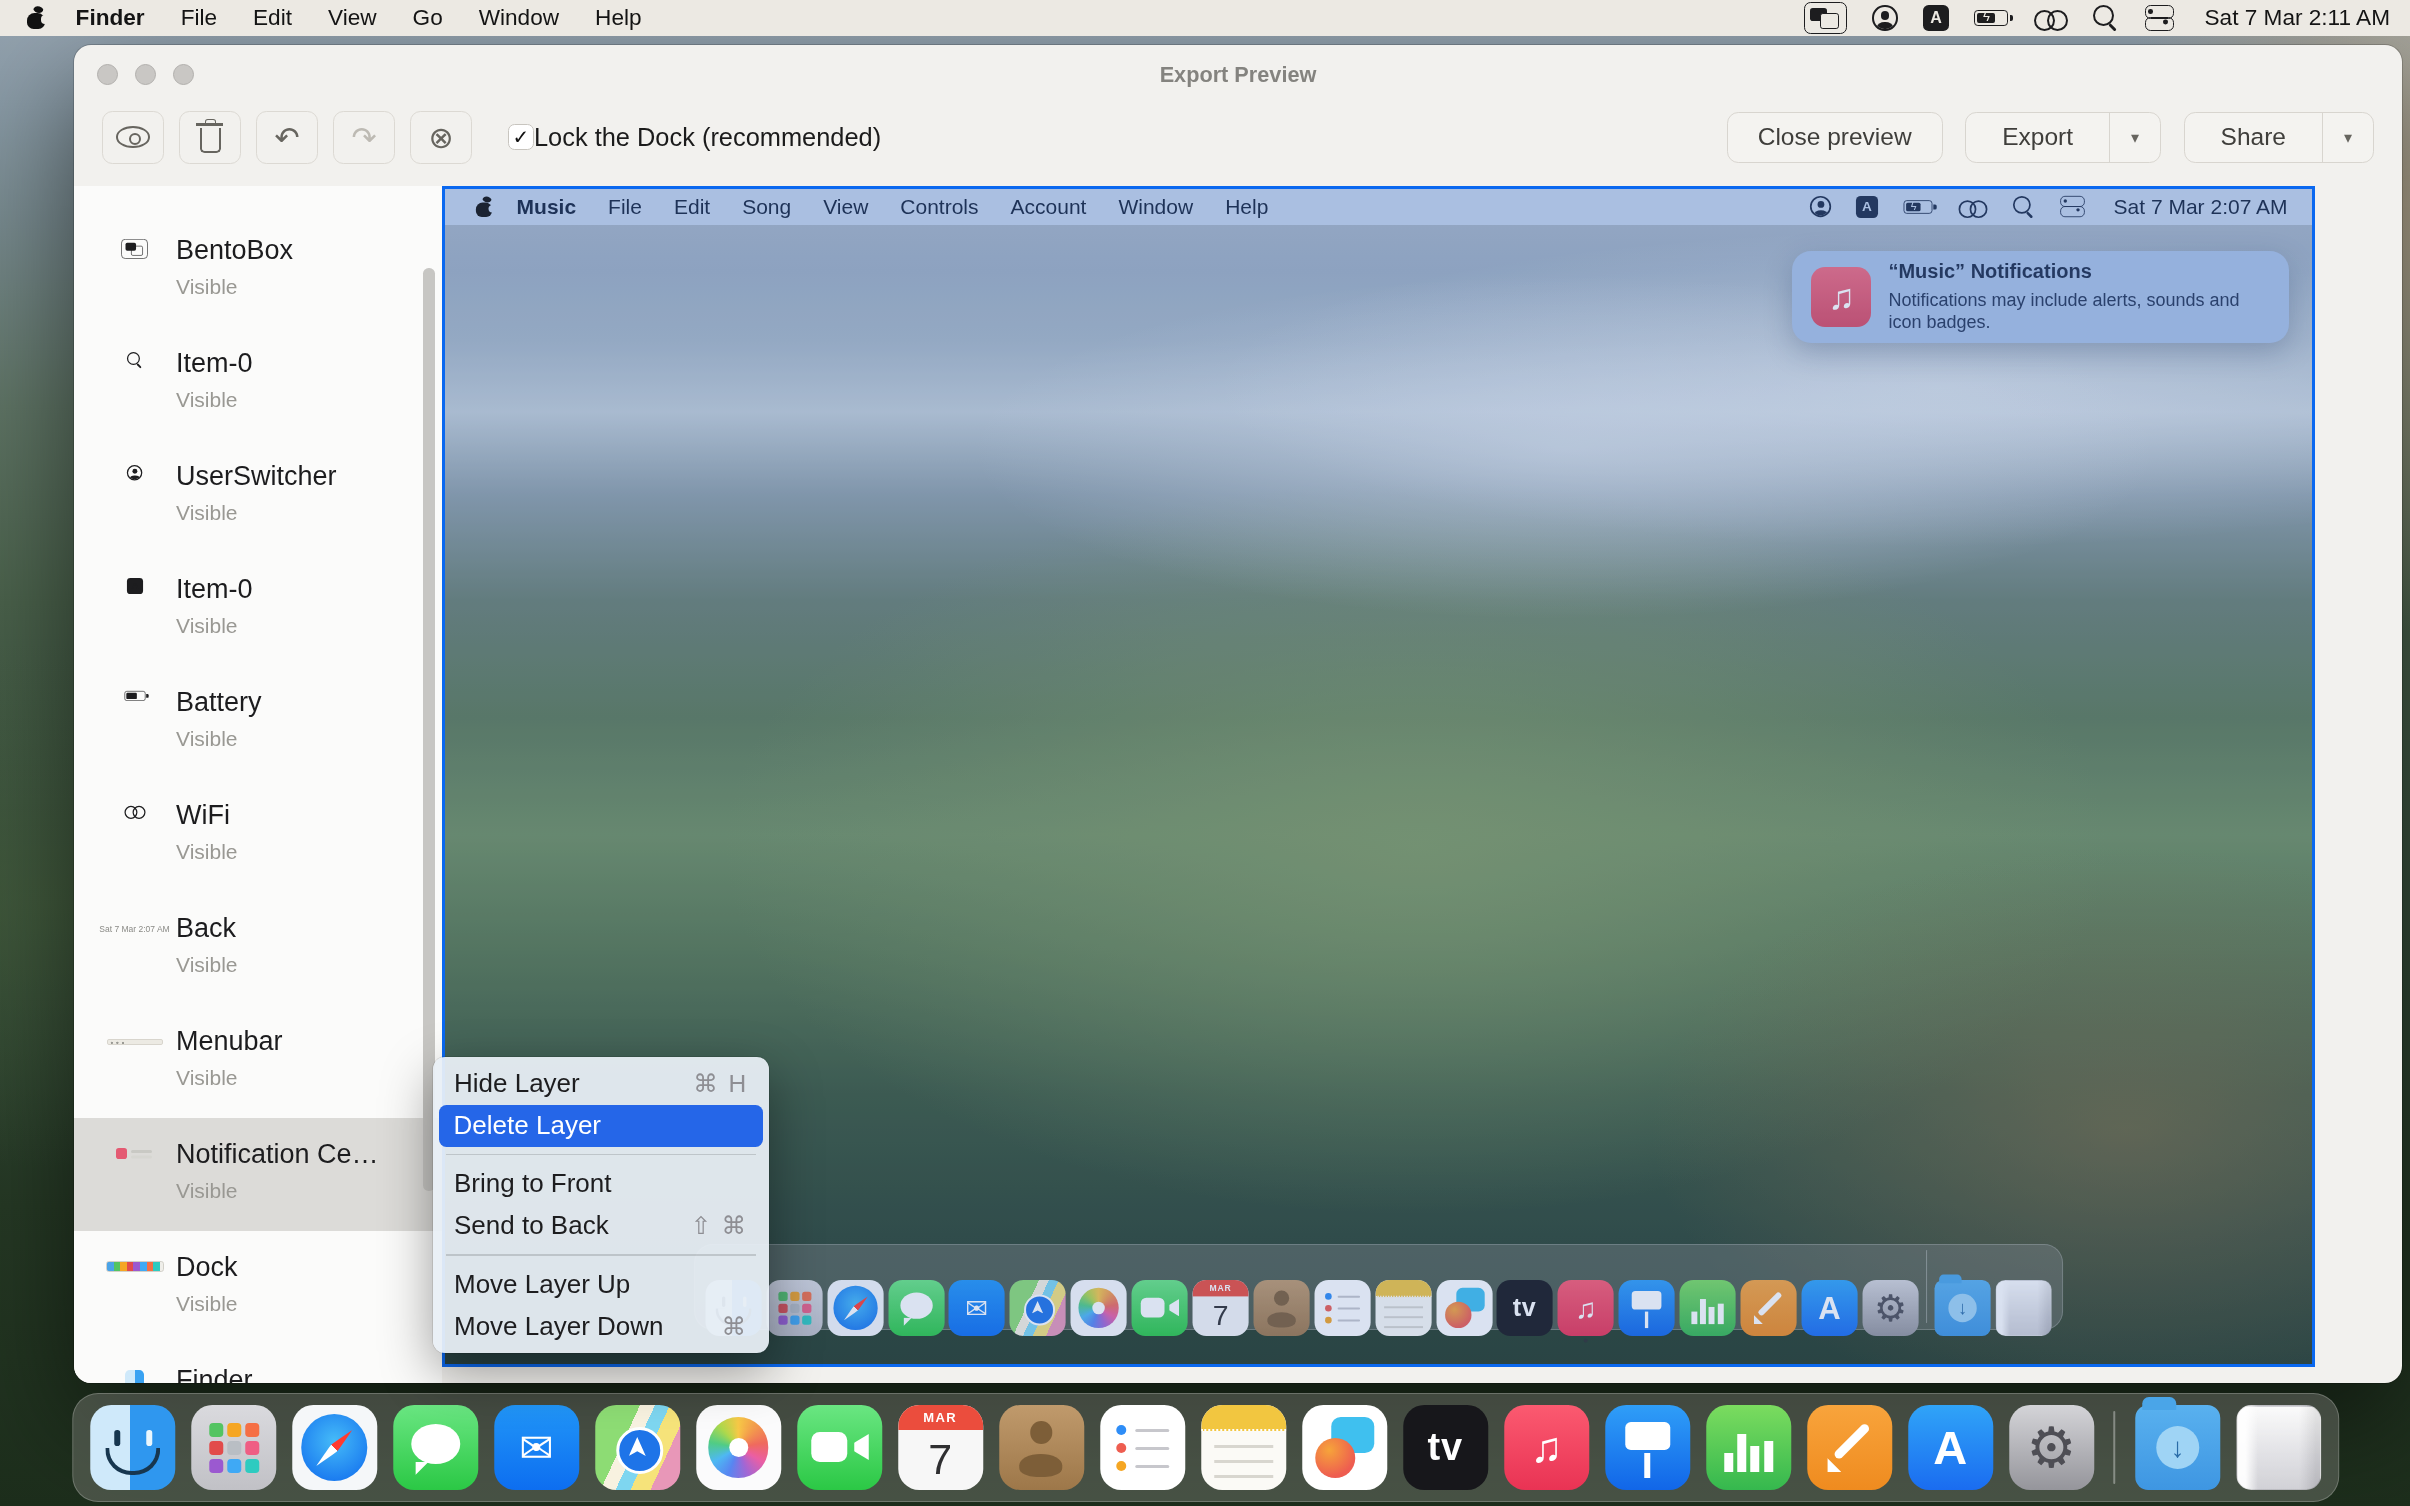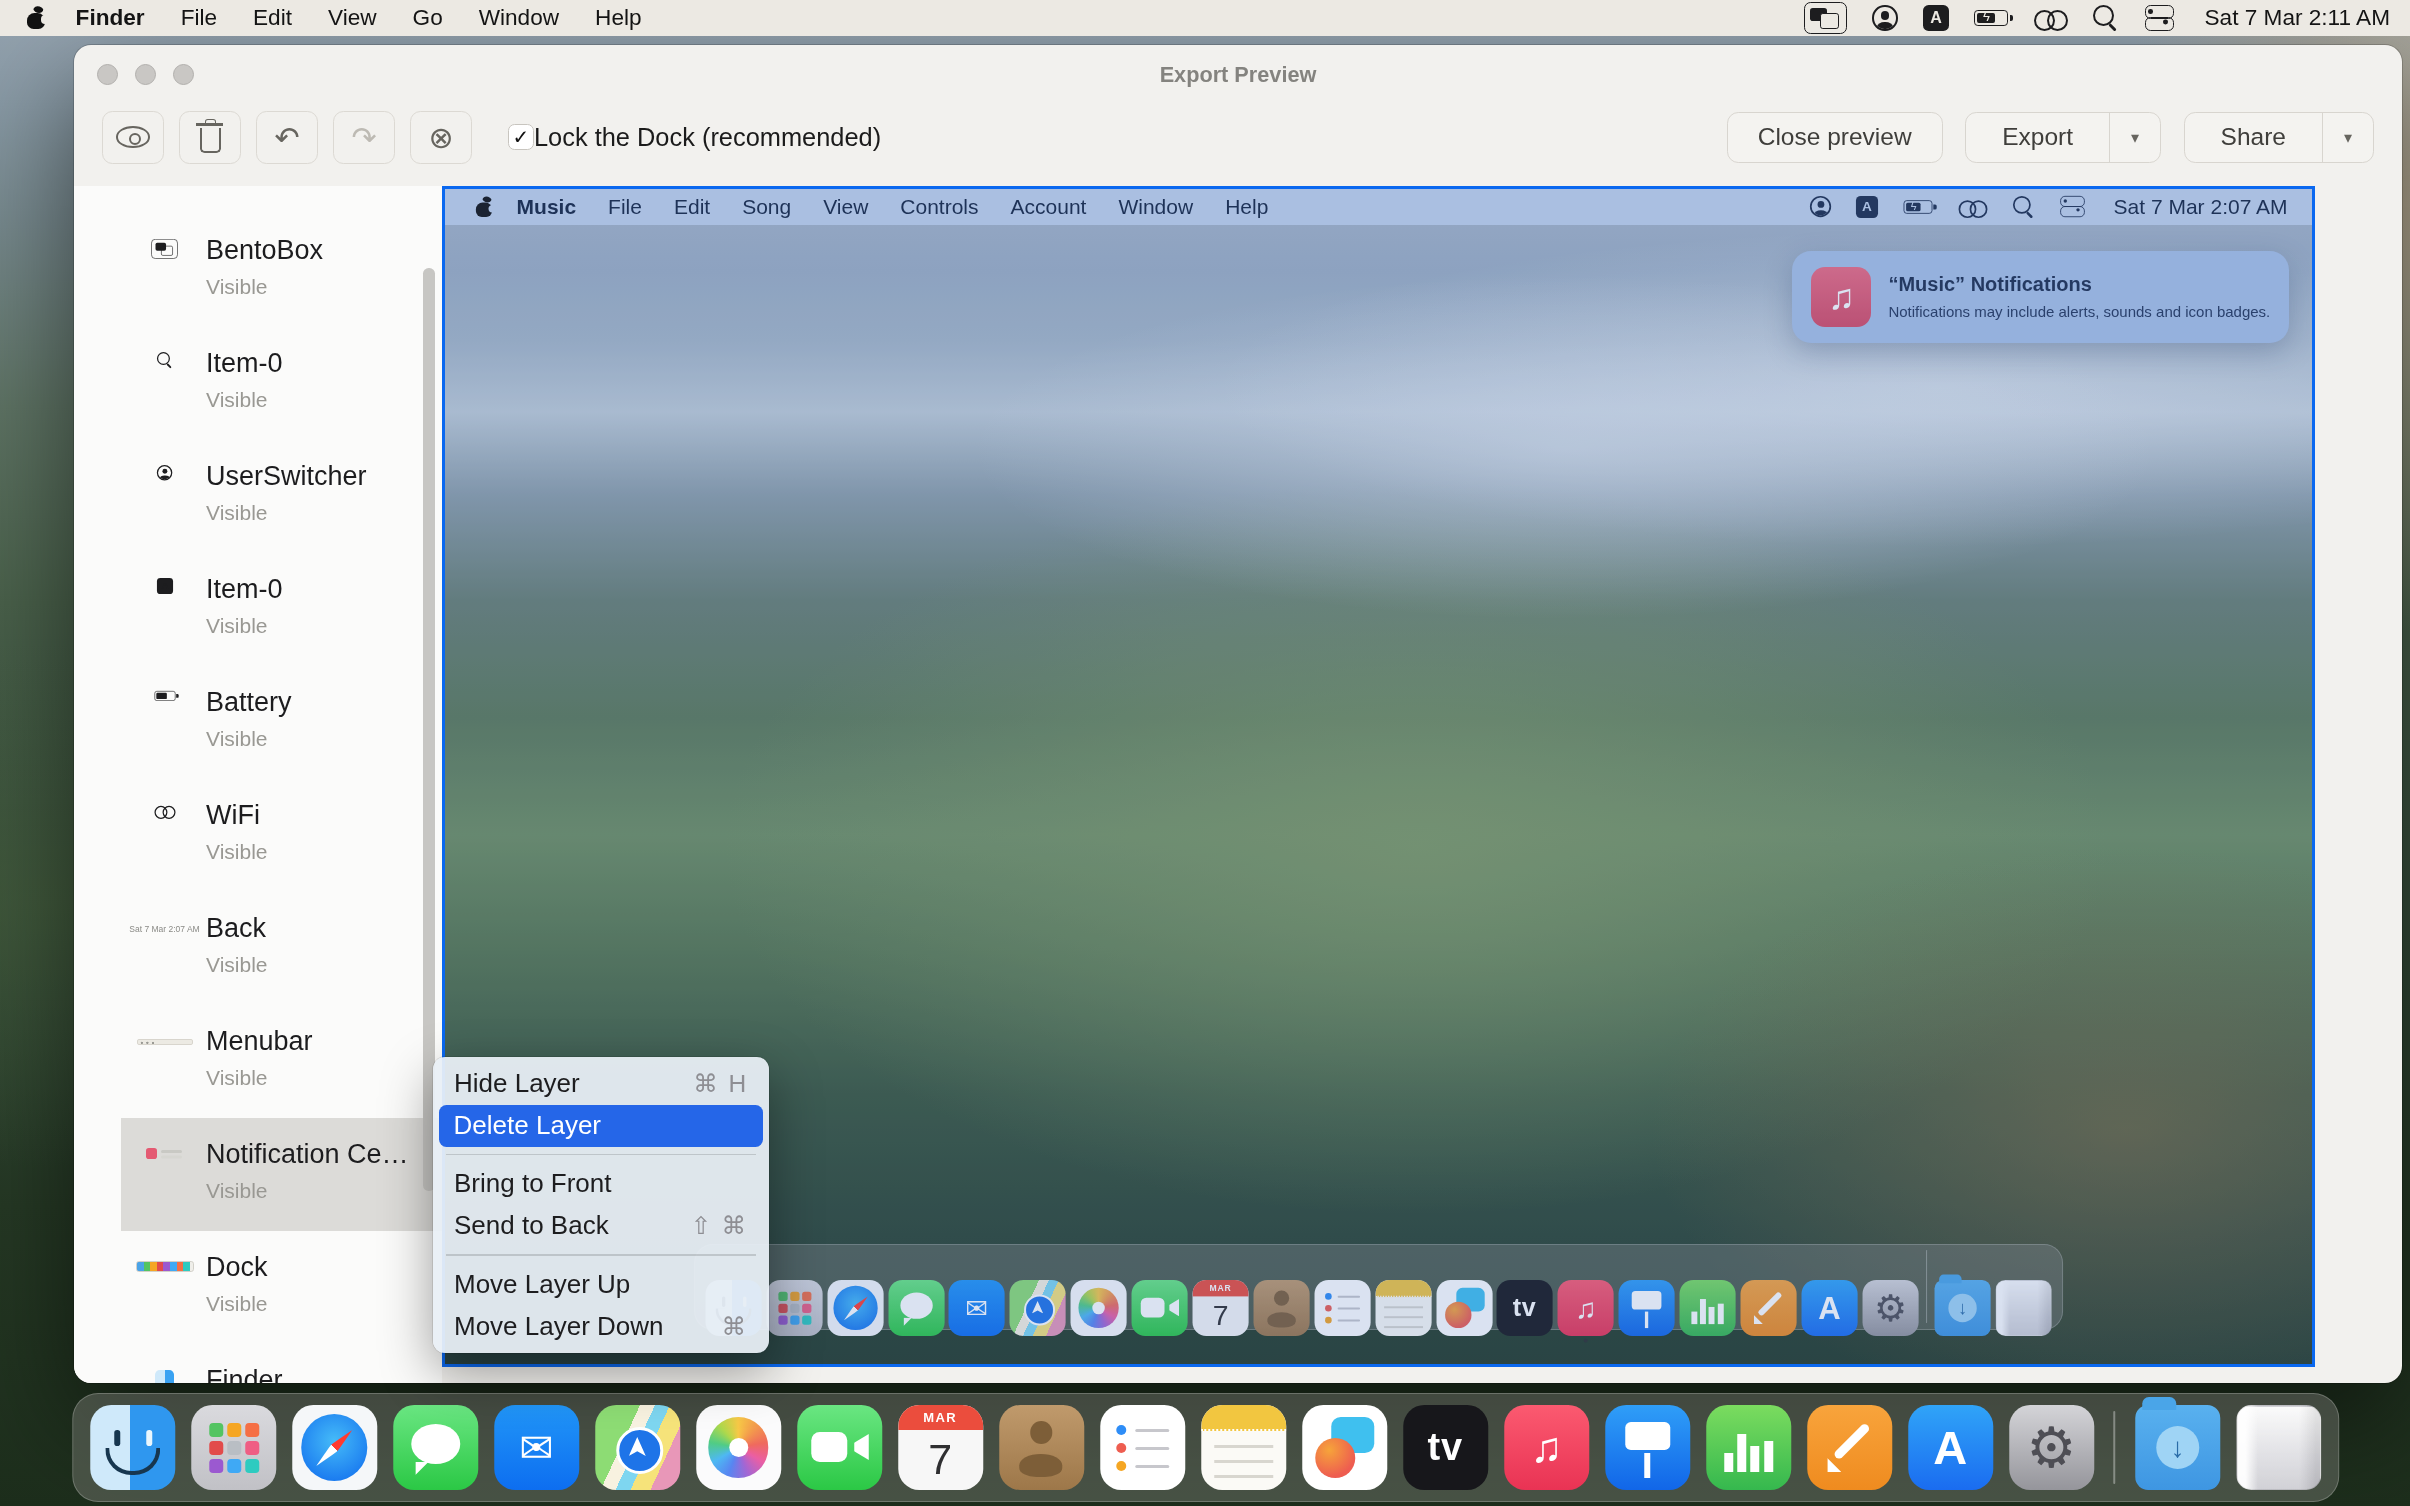--- a/index.html
+++ b/index.html
@@ -77,21 +77,21 @@
   .btn { height:51px; border:1.9px solid #d8d5cf; border-radius:11.3px; background:#f4f3f0; color:#3f3e3b;
     font-size:24.5px; display:flex; align-items:center; }
   .btn-plain { padding:0 30px; }
   .btn-split .main { padding:0 36px; }
   .btn-split .arrow { width:51px; height:100%; display:flex; align-items:center; justify-content:center;
     border-left:1.9px solid #d8d5cf; font-size:16px; color:#67655f; }
 
   
   .body-row { position:absolute; left:0; top:141px; right:0; bottom:0; }
   .sidebar { position:absolute; left:0; top:0; width:368px; height:100%; background:#fbfbfa; overflow:hidden; padding-top:28px; }
-  .layer-row { height:113px; display:flex; padding-left:2px;margin-left:47px; }
+  .layer-row { height:113px; display:flex; padding-left:19px; }
   .layer-row.selected { background:#dcdbd8; }
   .thumb { width:83px; display:flex; justify-content:center; padding-top:24.5px; color:#3c3c3e; }
   .layer-text { padding-top:21px; }
   .layer-name { font-size:27px; color:#1c1c1e; }
   .layer-status { font-size:21px; color:#99989  3; color:#999893; margin-top:8.5px; }
   .thumb .sc { transform:scale(.62); transform-origin:top center; }
   .t-clock span { font-size:8.5px; color:#8a8a86; white-space:nowrap; padding-top:7.5px; display:inline-block; }
   .t-menubar i { display:block; width:56px; height:6.6px; background:#eceae3; border:0.9px solid #d8d5cd; border-radius:1.9px; margin-top:9.4px;
     background-image:radial-gradient(circle at 3.8px 2.8px,#9a9a94 0.9px,transparent 1.4px),radial-gradient(circle at 9.4px 2.8px,#9a9a94 0.9px,transparent 1.4px),radial-gradient(circle at 15px 2.8px,#9a9a94 0.9px,transparent 1.4px); }
   .t-notification i { display:block; width:38px; height:15px; margin-top:3.8px; position:relative; }
@@ -118,21 +118,21 @@
   .p-menubar .mb-right { gap:21px; }
   .p-menubar .mb-clock { font-size:21px; }
   .p-menubar .apple-logo { transform:scale(.9); margin-right:7.5px; }
   .p-menubar .sc8 { transform:scale(.85); }
   .p-notif { position:absolute; top:62px; right:22.6px; width:497px; height:92px; border-radius:19px; background:#a9c2e6;
     box-shadow:0 9.4px 28px rgba(20,40,80,.25); display:flex; align-items:center; padding:0 19px; z-index:3; }
   .p-notif-icon { width:60px; height:60px; border-radius:14px; background:linear-gradient(180deg,#ef6a80,#d84a64);
     display:flex; align-items:center; justify-content:center; color:#fff; font-size:36px; flex:0 0 auto; }
   .p-notif-text { margin-left:17px; }
   .p-notif-title { font-size:20px; font-weight:700; color:#1c2c4c; }
-  .p-notif-body { font-size:15px; color:#24365a; line-height:1.22; margin-top:7px; }
+  .p-notif-body { font-size:18px; color:#24365a; line-height:1.22; margin-top:7px; }
   .p-tint { position:absolute; inset:0; background:rgba(72,112,186,.20); z-index:4; pointer-events:none; }
 
   
   .dock-tray { display:flex; align-items:flex-end; padding:11.3px 17px; border-radius:26px;
     background:rgba(143,143,138,.38); border:0.9px solid rgba(255,255,255,.22); gap:16px; }
   .dock { position:absolute; bottom:4.7px; left:50%; transform:translateX(-50%); z-index:40; }
   .p-dock { position:absolute; bottom:34px; left:50%; transform:translateX(-50%); z-index:3; gap:1.9px; padding:5.6px 9.4px; border-radius:19px; }
   .p-dock .dicon { transform:scale(.66); margin:-13px; transform-origin:center bottom; }
 
   .dicon { width:85px; height:85px; border-radius:21px; position:relative; display:flex; align-items:center; justify-content:center;

